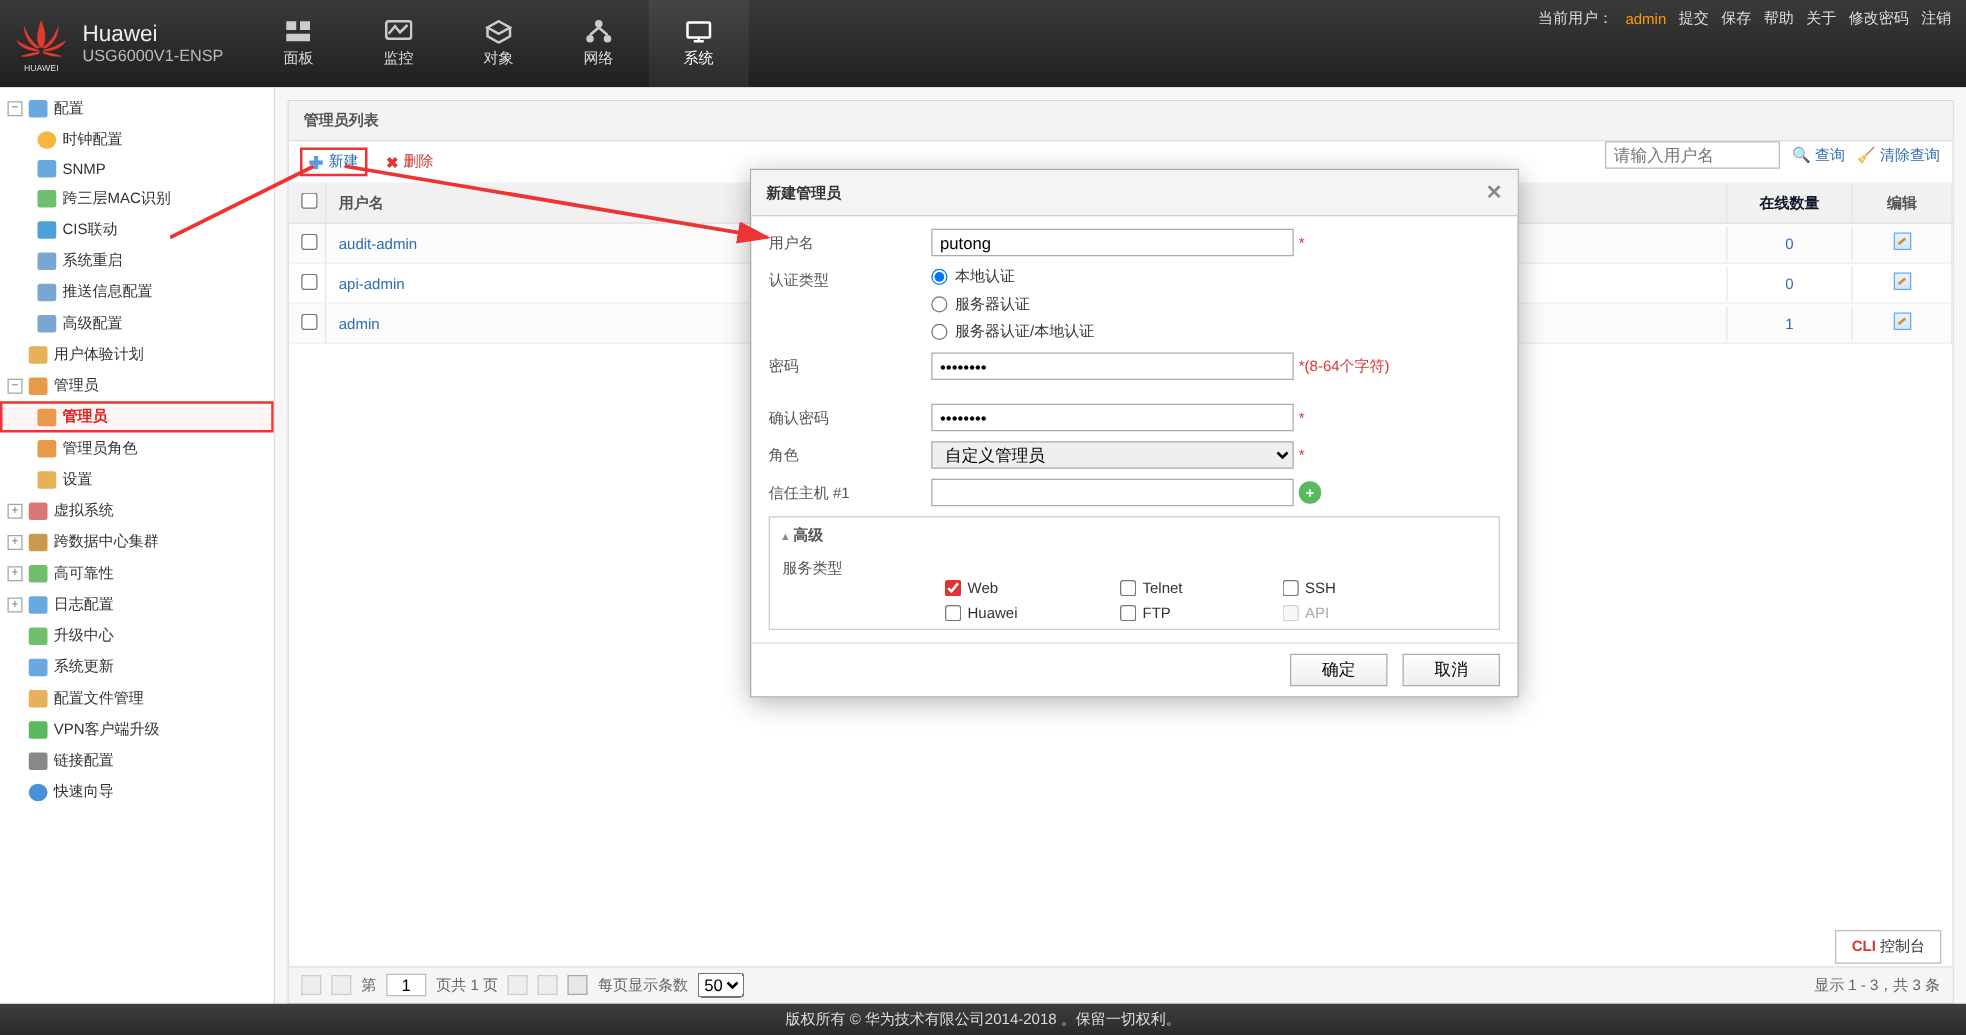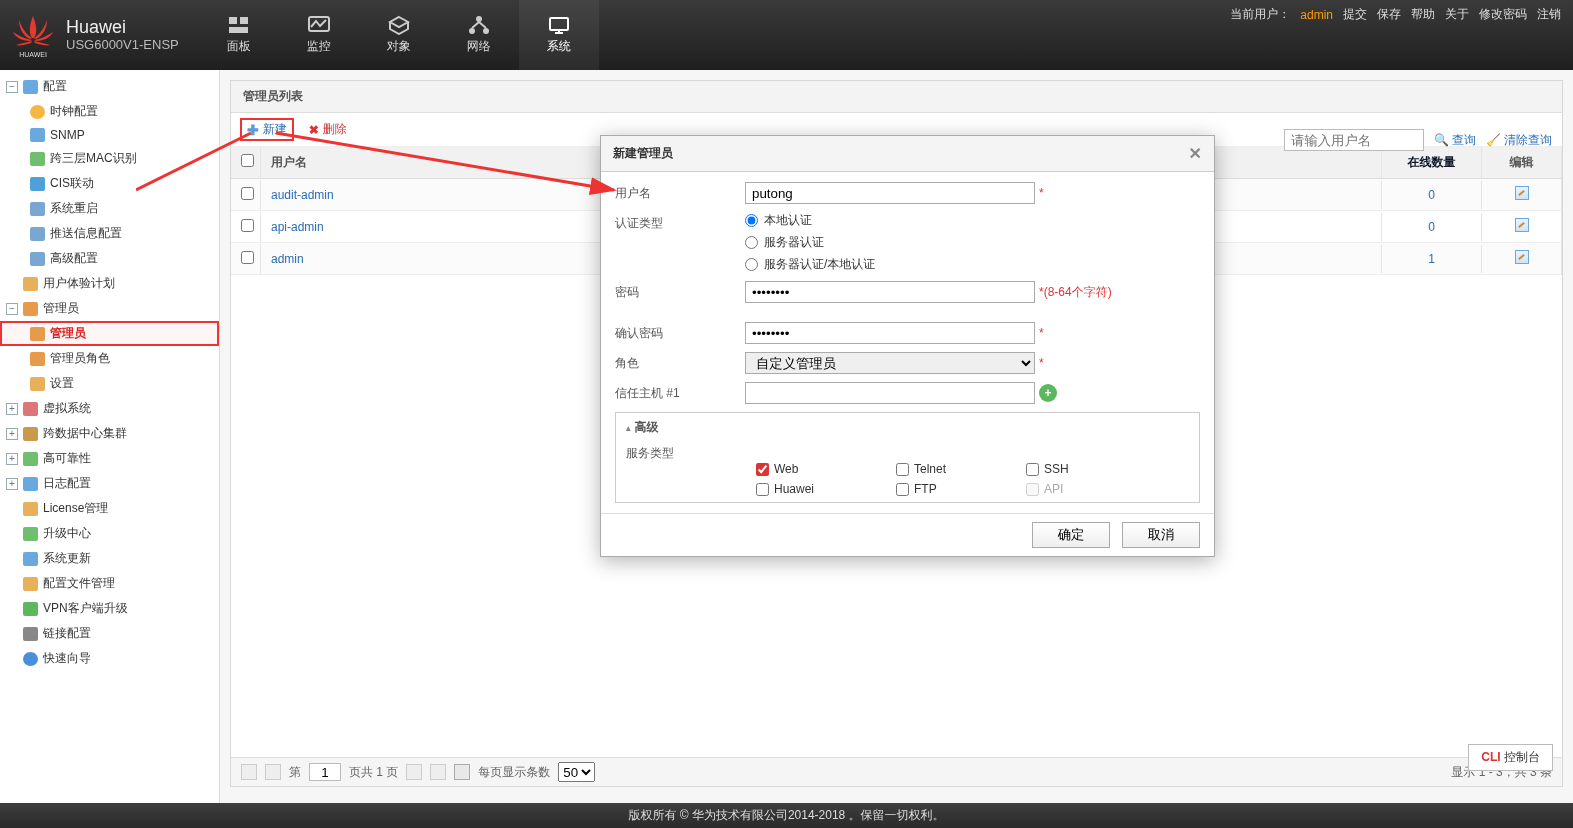--- a/index.html
+++ b/index.html
@@ -25,27 +25,27 @@
   .sidebar { width:220px; background:#fff; border-right:1px solid #ddd; overflow:auto; padding:4px 0;}
   .tree-item { display:flex; align-items:center; padding:4px 6px 4px 6px; gap:5px; cursor:pointer; white-space:nowrap;}
   .tog { width:12px; height:12px; border:1px solid #9aa; display:inline-flex; align-items:center; justify-content:center; font-size:10px; color:#678; background:#fff; line-height:1;}
   .tog.blank{ border:none; background:transparent;}
   .ticon{ width:15px; height:14px; border-radius:2px; display:inline-block; flex:0 0 15px;}
   .lvl1{ padding-left:6px;} .lvl2{ padding-left:30px;}
   .sel-node{ outline:2px solid #e33; outline-offset:-2px; background:#fef5f5; color:#d22; font-weight:bold;}
   .redbox{ outline:2px solid #e33; outline-offset:-1px; }
 
   
-  .main { flex:1; background:#f6f6f6; position:relative; display:flex; flex-direction:column; padding:10px 10px 16px 10px;}
+  .main { flex:1; background:#f6f6f6; position:relative; display:flex; flex-direction:column; padding:10px 10px 0 10px;}
   .panel { background:#fff; border:1px solid #d7d7d7; flex:1; display:flex; flex-direction:column; position:relative;}
   .panel-title{ background:#f3f3f3; border-bottom:1px solid #ddd; padding:7px 12px; font-weight:bold; color:#555;}
   .toolbar{ display:flex; align-items:center; padding:6px 10px; gap:16px; border-bottom:1px solid #eee; position:relative;}
   .toolbar .btn{ display:flex; align-items:center; gap:4px; color:#2a6db5; cursor:pointer;}
   .toolbar .del{ color:#c33;}
-  .toolbar-right{ position:absolute; right:10px; top:16px; display:flex; align-items:center; gap:10px;}
+  .toolbar-right{ position:absolute; right:10px; top:0; display:flex; align-items:center; gap:10px;}
   .toolbar-right input{ height:22px; border:1px solid #bbb; width:140px; padding:0 6px; color:#888;}
   .link-btn{ display:flex; align-items:center; gap:3px; color:#2a6db5; cursor:pointer;}
 
   .grid-head{ display:flex; background:#f1f1f1; border-bottom:1px solid #ddd; font-weight:bold; color:#555;}
   .grid-head > div, .grid-row > div{ padding:7px 10px; border-right:1px solid #e5e5e5;}
   .grid-body{ flex:1; overflow:auto;}
   .grid-row{ display:flex; border-bottom:1px solid #eee; align-items:center;}
   .grid-row:nth-child(odd){ background:#fbfbfb;}
   .col-chk{ width:30px; flex:0 0 30px; text-align:center;}
   .col-name{ flex:1; color:#2a6db5; cursor:pointer;}
@@ -254,25 +254,20 @@
         <span class="ticon" style="background:#6fbf6f"></span>
         <span>高可靠性</span>
       </div>
     <div class="tree-item lvl1">
         <span class="tog">+</span>
         <span class="ticon" style="background:#6aa8e0"></span>
         <span>日志配置</span>
       </div>
     <div class="tree-item lvl1">
         <span class="tog blank"></span>
-        <span class="ticon" style="background:#e8b05a"></span>
-        <span>License管理</span>
-      </div>
-    <div class="tree-item lvl1">
-        <span class="tog blank"></span>
         <span class="ticon" style="background:#6fbf6f"></span>
         <span>升级中心</span>
       </div>
     <div class="tree-item lvl1">
         <span class="tog blank"></span>
         <span class="ticon" style="background:#6aa8e0"></span>
         <span>系统更新</span>
       </div>
     <div class="tree-item lvl1">
         <span class="tog blank"></span>

